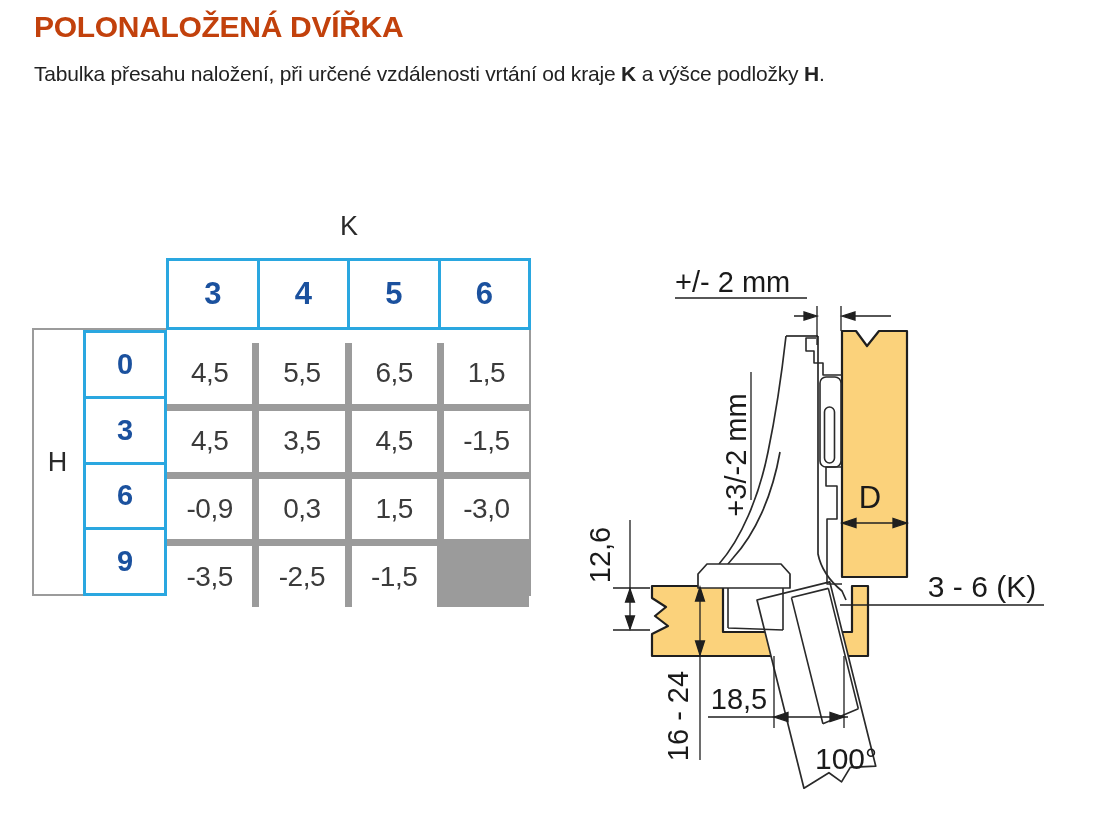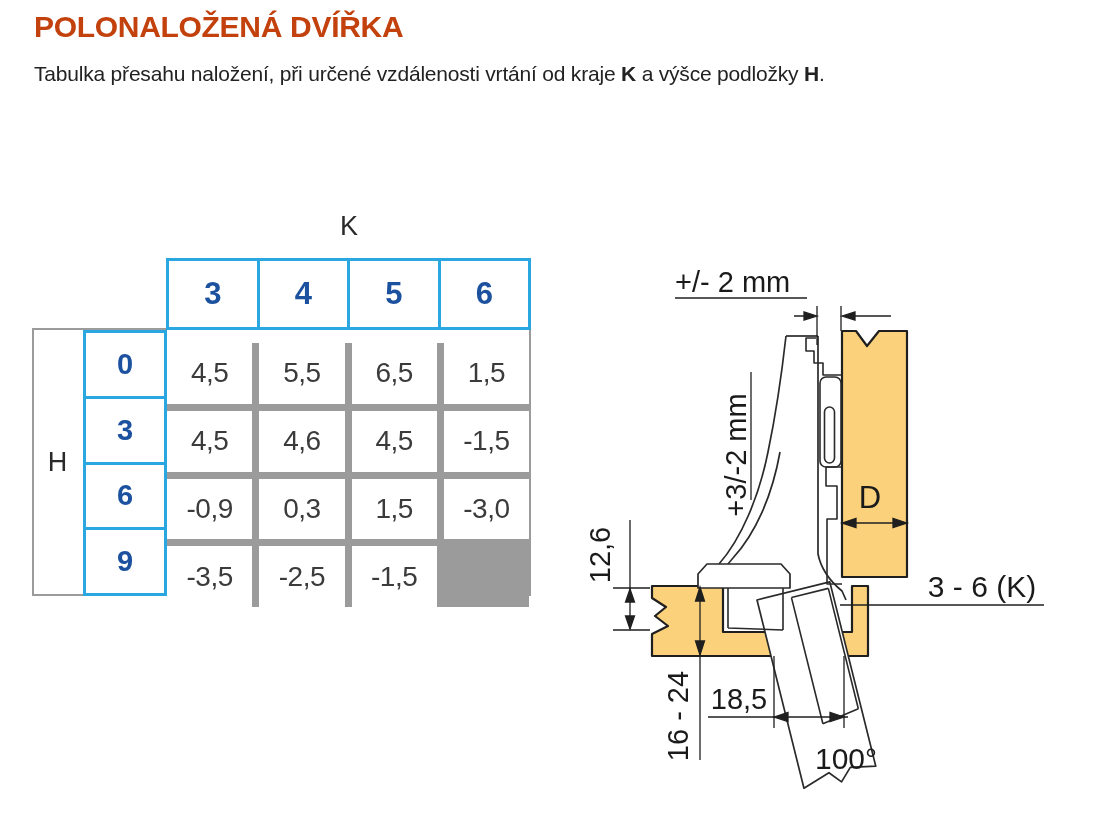--- a/index.html
+++ b/index.html
@@ -85,21 +85,21 @@
   <div class="cell">6</div>
   <div class="cell">9</div>
 </div>
 
 <div class="abs data-grid">
   <div class="cell">4,5</div>
   <div class="cell">5,5</div>
   <div class="cell">6,5</div>
   <div class="cell">1,5</div>
   <div class="cell">4,5</div>
-  <div class="cell">4,6</div>
+  <div class="cell">3,5</div>
   <div class="cell">4,5</div>
   <div class="cell">-1,5</div>
   <div class="cell">-0,9</div>
   <div class="cell">0,3</div>
   <div class="cell">1,5</div>
   <div class="cell">-3,0</div>
   <div class="cell">-3,5</div>
   <div class="cell">-2,5</div>
   <div class="cell">-1,5</div>
 </div>

